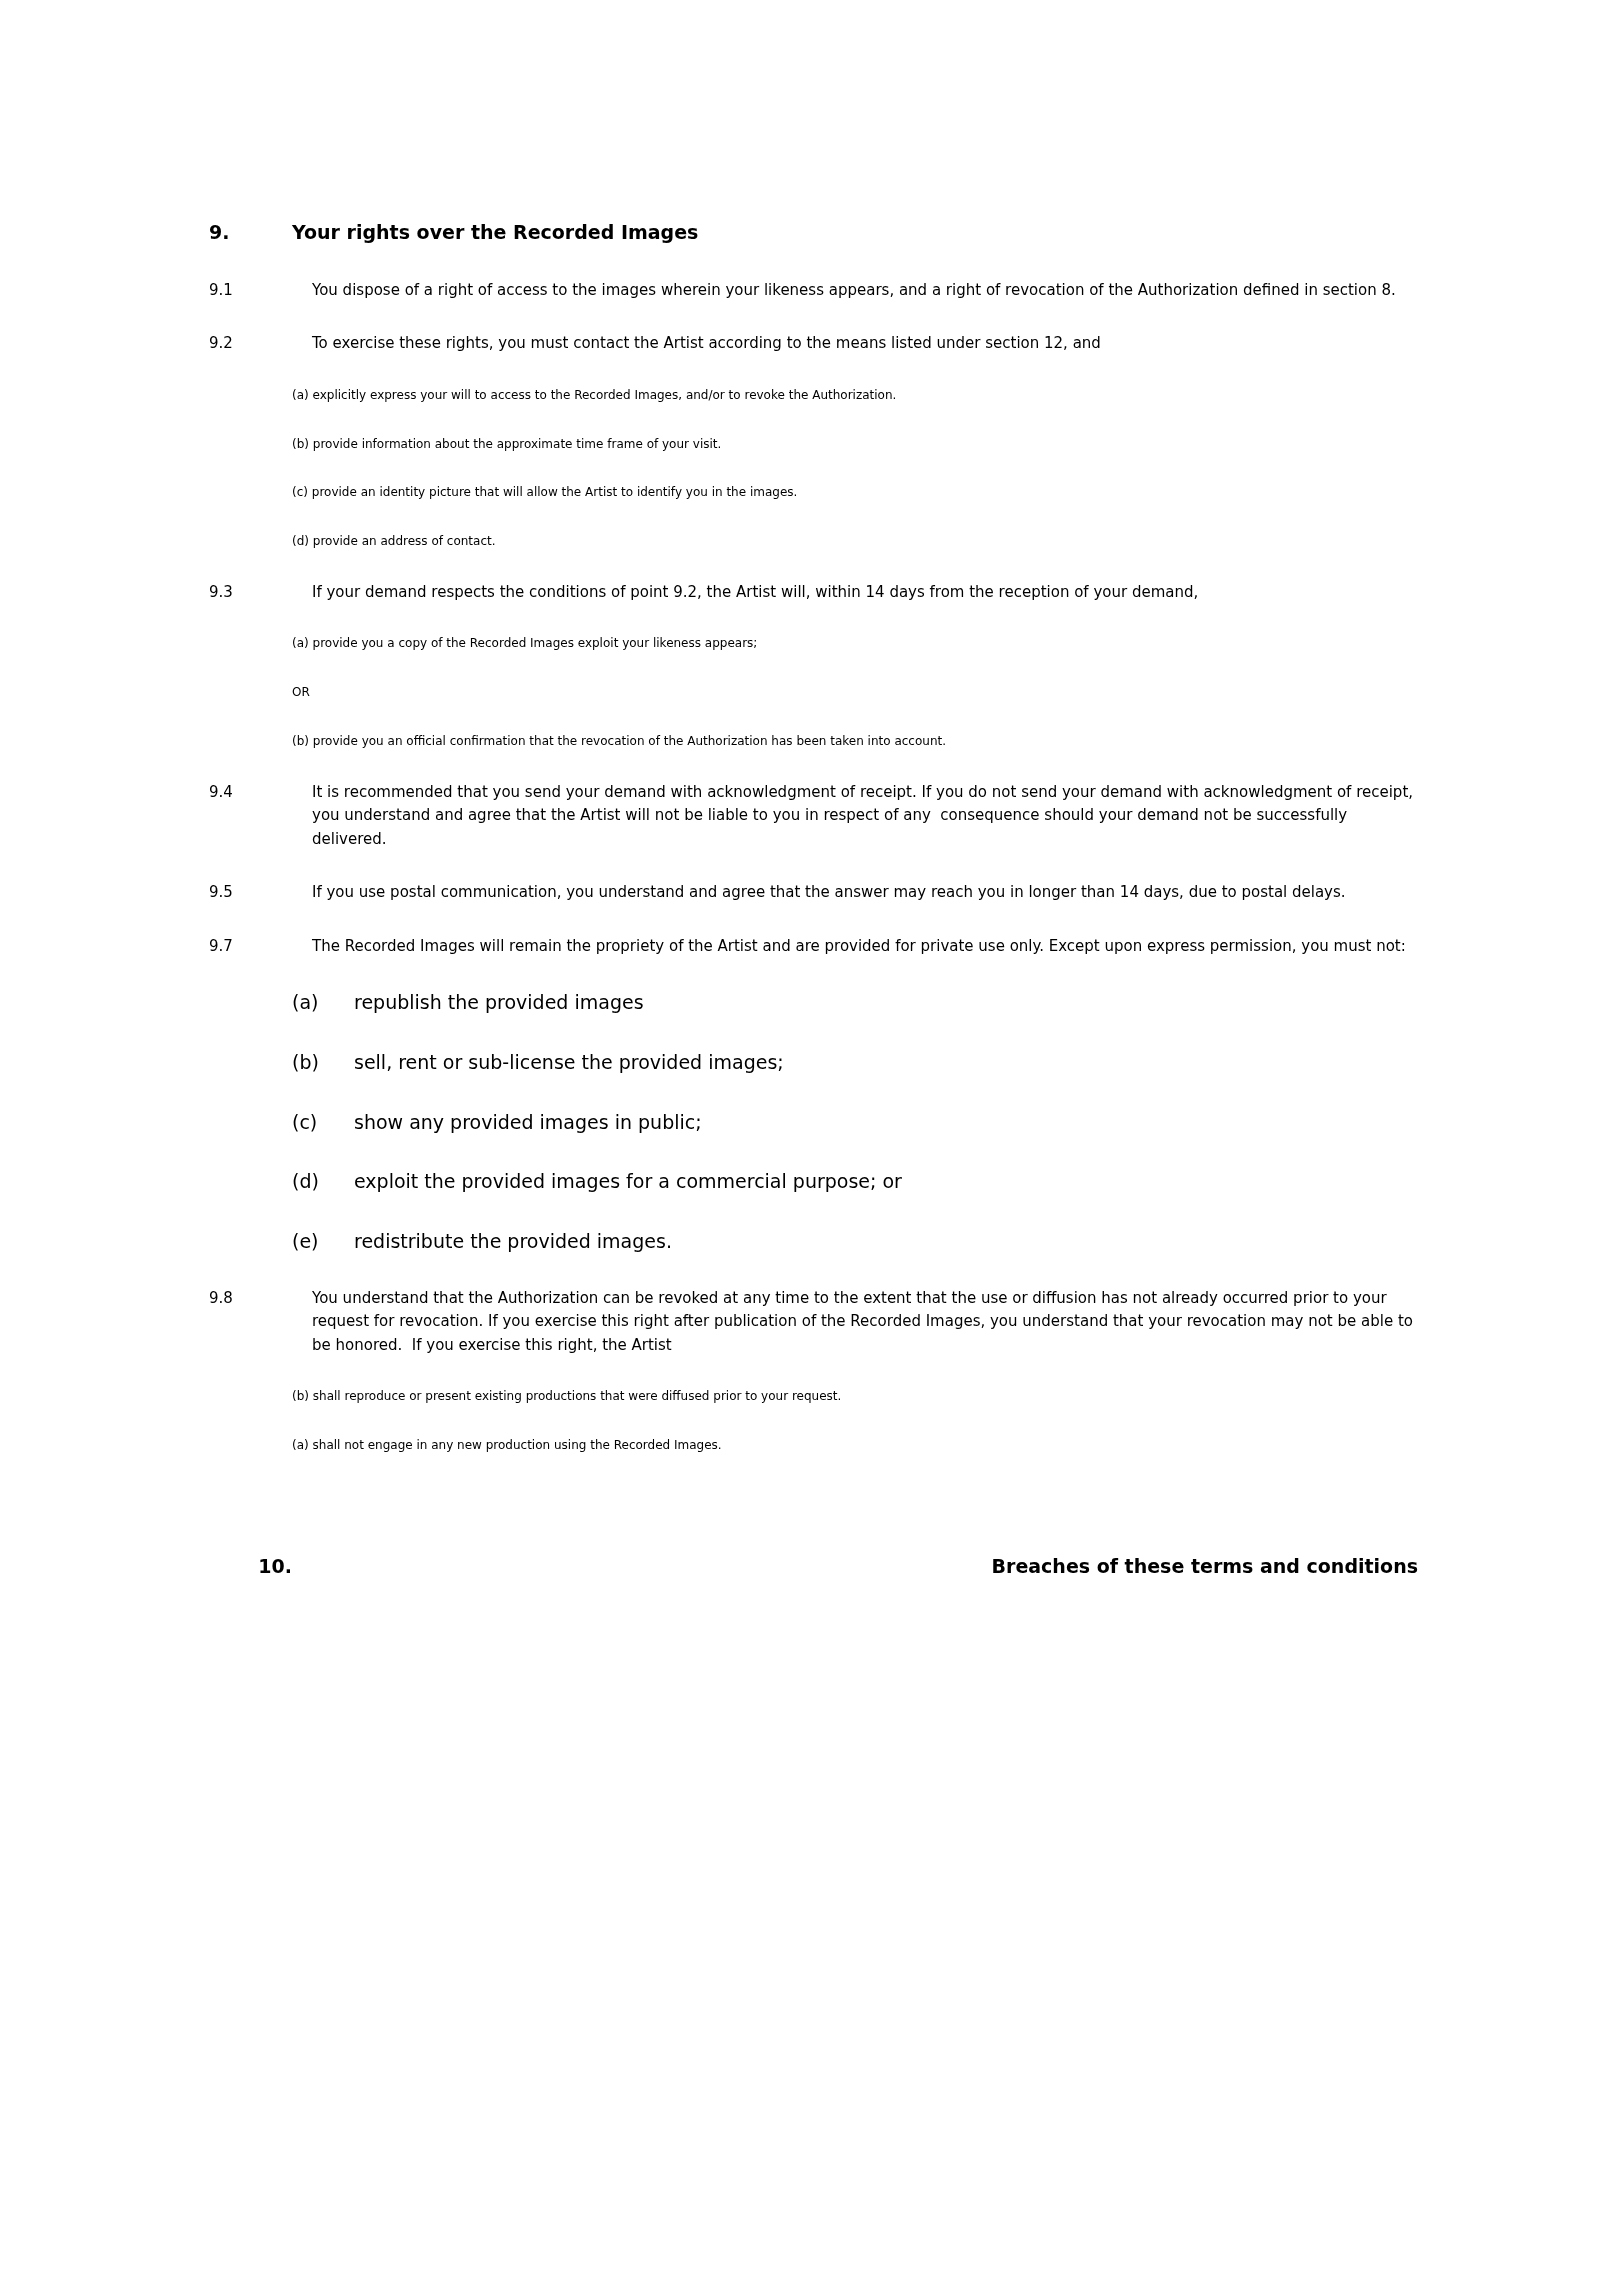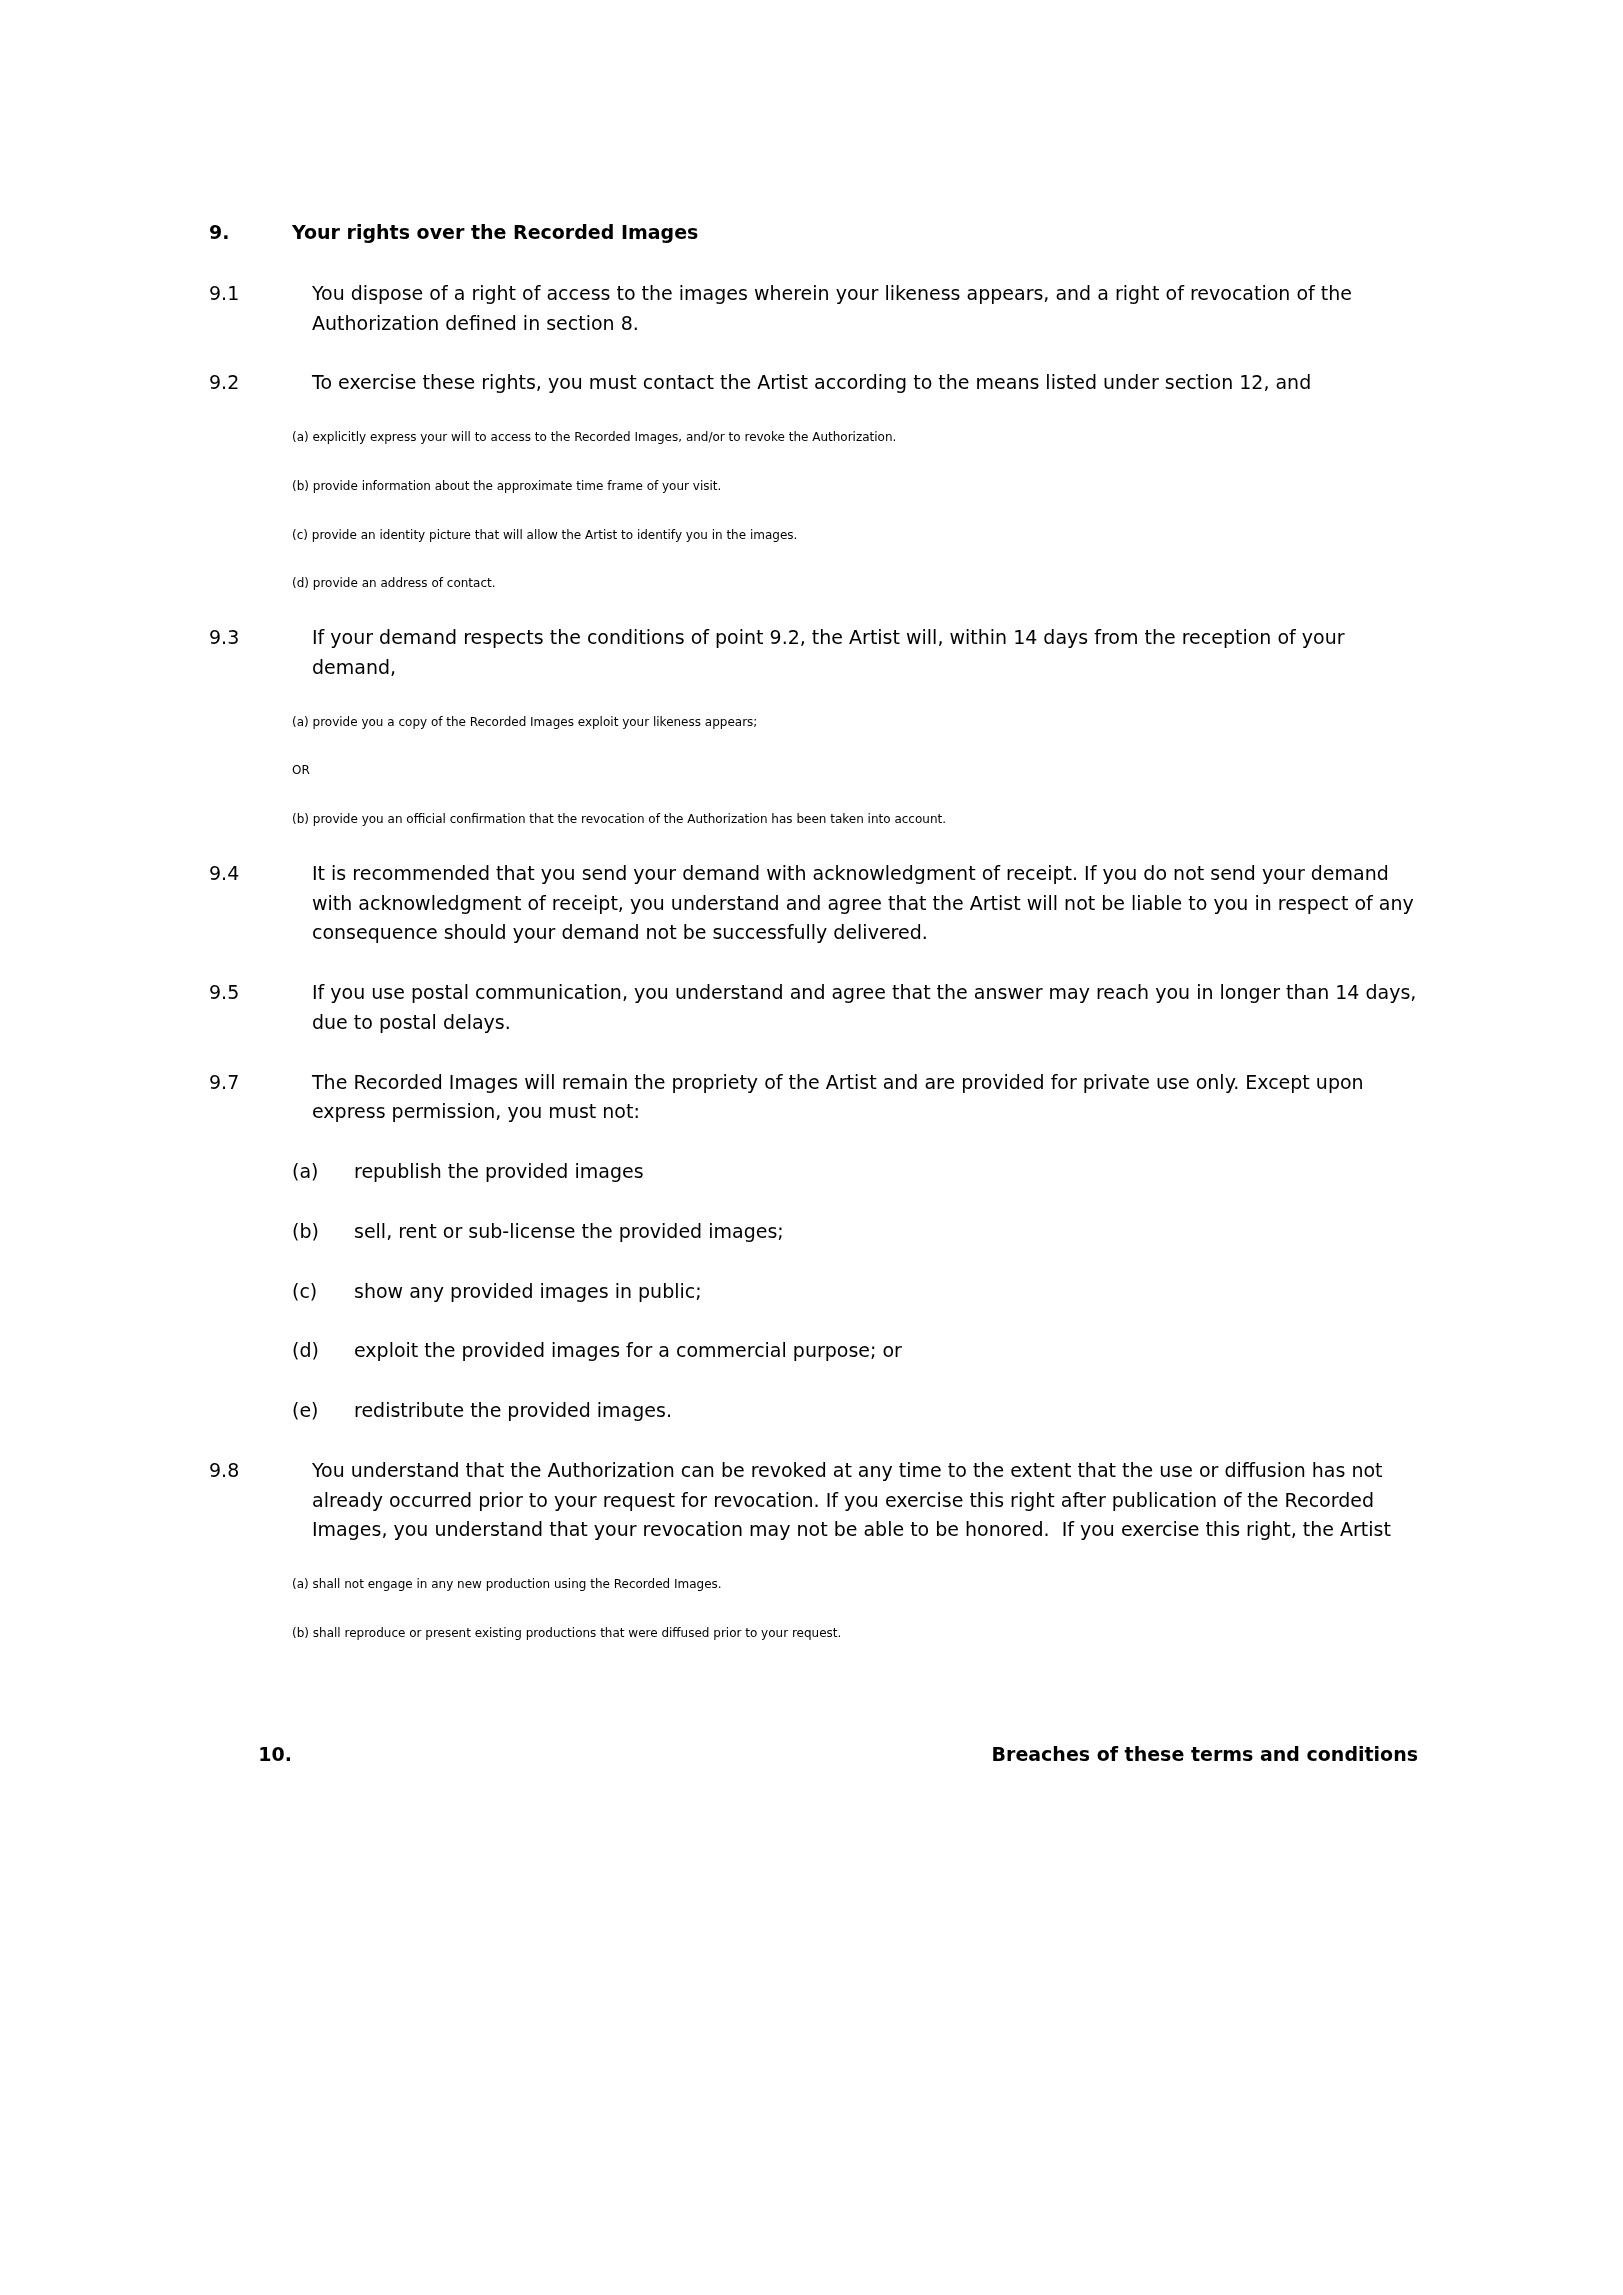--- a/index.html
+++ b/index.html
@@ -46,21 +46,21 @@
   }
   .heading.heading-last {
     margin: 0;
     text-align: right;
   }
 
   
   .clause {
     display: flex;
     align-items: flex-start;
-    font-size: 19px;
+    font-size: 15px;
     line-height: 1.565;
     margin: 0 0 30px 0;
   }
   .clause .c-num {
     flex: 0 0 83px;
     white-space: pre;
   }
   .clause .c-body {
     flex: 1 1 auto;
     white-space: pre-wrap;
@@ -154,22 +154,22 @@
         <span class="l-text">exploit the provided images for a commercial purpose; or</span>
       </div>
       <div class="lettered">
         <span class="l-mark">(e)</span>
         <span class="l-text">redistribute the provided images.</span>
       </div>
       <div class="clause">
         <span class="c-num">9.8</span>
         <span class="c-body">You understand that the Authorization can be revoked at any time to the extent that the use or diffusion has not already occurred prior to your request for revocation. If you exercise this right after publication of the Recorded Images, you understand that your revocation may not be able to be honored.  If you exercise this right, the Artist</span>
       </div>
+      <p class="subpara">(b) shall reproduce or present existing productions that were diffused prior to your request.</p>
       <p class="subpara">(a) shall not engage in any new production using the Recorded Images.</p>
-      <p class="subpara">(b) shall reproduce or present existing productions that were diffused prior to your request.</p>
       <div class="gap-before-heading"></div>
       <div class="heading heading-last">
         <span class="h-num">10.</span>
         <span class="h-text">Breaches of these terms and conditions</span>
       </div>
     </div>
 </div>
 
 
 </body></html>

